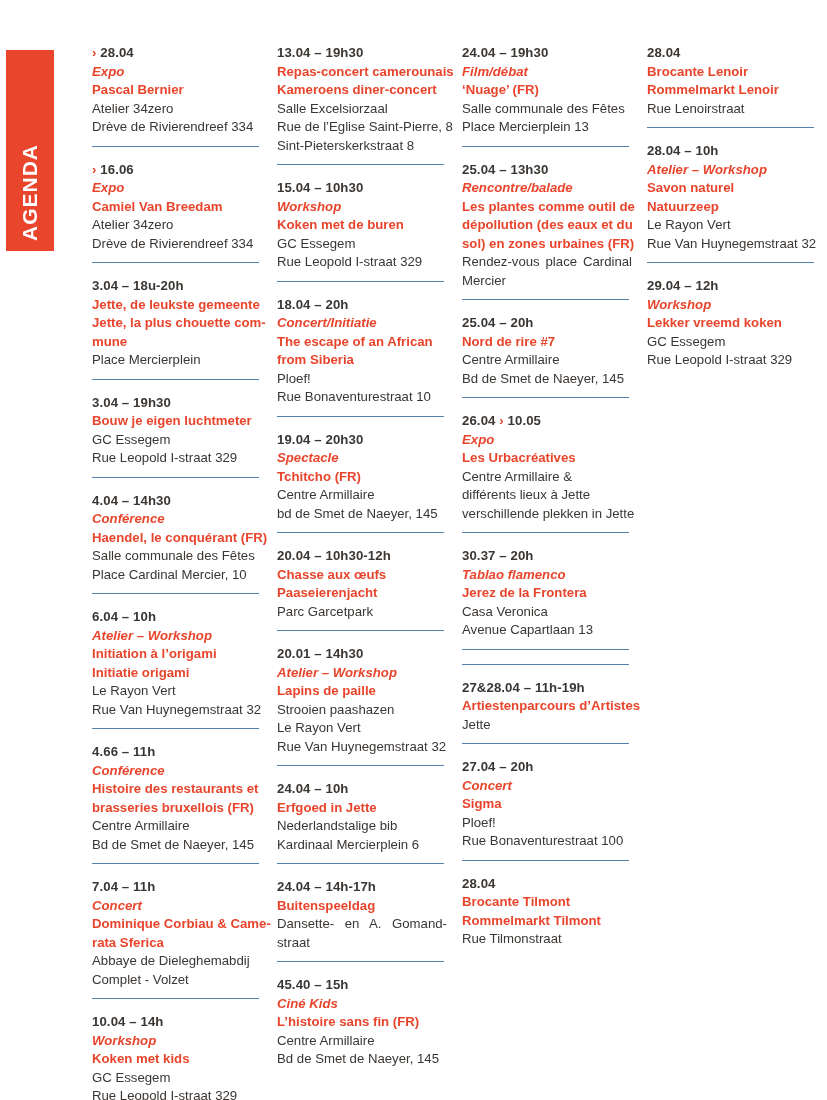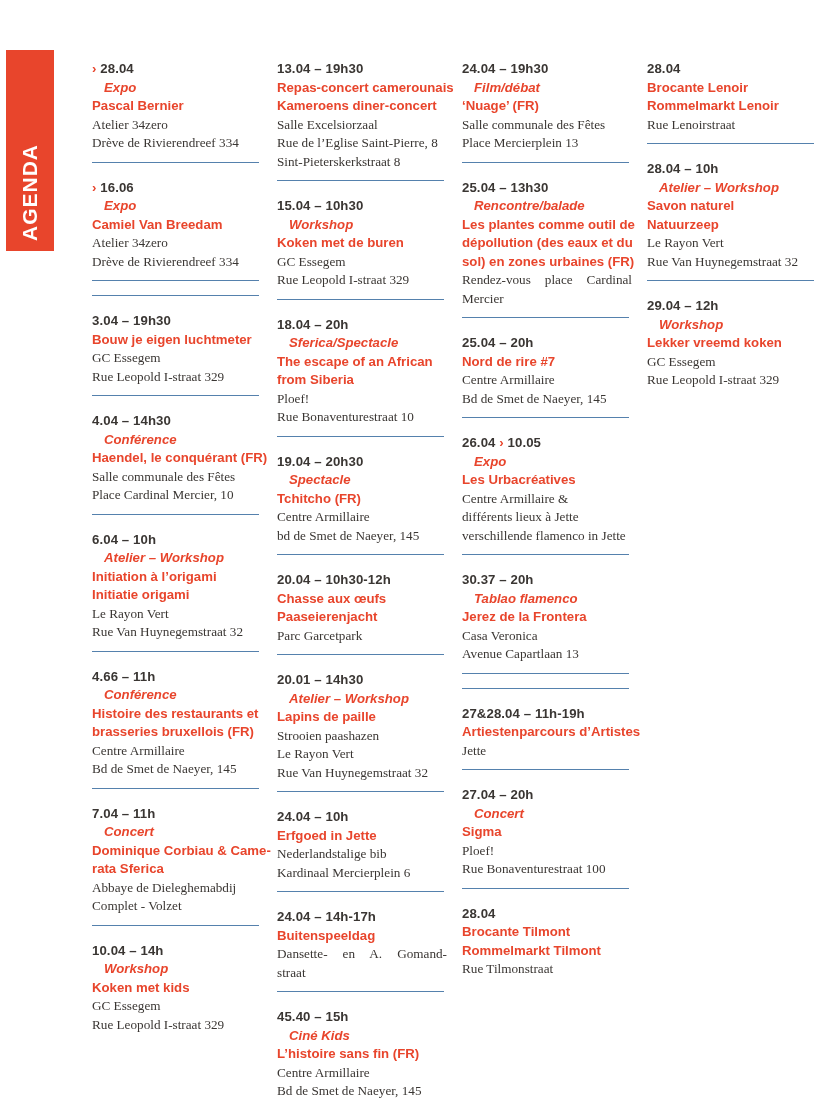--- a/index.html
+++ b/index.html
@@ -26,25 +26,25 @@
 
   .columns{
     position:absolute;left:92px;top:44px;width:727px;
     display:grid;grid-template-columns:repeat(4,170px);column-gap:15px;
     align-items:start;
   }
   .col{min-width:0;}
 
   .entry{font-size:13.2px;line-height:18.5px;color:var(--dark);}
   .entry > div{white-space:nowrap;}
-  .date{font-weight:bold;color:var(--dark);letter-spacing:0.1px;margin-top:16px;}
+  .date{font-weight:bold;color:var(--dark);letter-spacing:0.1px;}
   .date .arrow{color:var(--red);font-weight:bold;}
-  .category{color:var(--red);font-weight:bold;font-style:italic;margin-left:12px;}
+  .category{color:var(--red);font-weight:bold;font-style:italic;}
   .title-line{color:var(--red);font-weight:bold;}
-  .detail-line{color:var(--dark);font-family:Liberation Serif, serif;}
+  .detail-line{color:var(--dark);}
   .entry > div.justify{white-space:normal;text-align:justify;text-align-last:justify;}
 
   .divider{
     border:none;border-top:1px solid var(--divider);
     height:0;width:167px;margin:9px 0 14px 0;
   }
 </style>
 </head>
 <body>
 
@@ -63,20 +63,27 @@
         </div>
         <div class="divider"></div>
         <div class="entry">
           <div class="date"><span class="arrow">›</span> 16.06</div>
           <div class="category">Expo</div>
           <div class="title-line">Camiel Van Breedam</div>
           <div class="detail-line">Atelier 34zero</div>
           <div class="detail-line">Drève de Rivierendreef 334</div>
         </div>
         <div class="divider"></div>
+        <div class="entry">
+          <div class="date">3.04 – 18u-20h</div>
+          <div class="title-line">Jette, de leukste gemeente</div>
+          <div class="title-line">Jette, la plus chouette com-</div>
+          <div class="title-line">mune</div>
+          <div class="detail-line">Place Mercierplein</div>
+        </div>
         <div class="divider"></div>
         <div class="entry">
           <div class="date">3.04 – 19h30</div>
           <div class="title-line">Bouw je eigen luchtmeter</div>
           <div class="detail-line">GC Essegem</div>
           <div class="detail-line">Rue Leopold I-straat 329</div>
         </div>
         <div class="divider"></div>
         <div class="entry">
           <div class="date">4.04 – 14h30</div>
@@ -134,21 +141,21 @@
         <div class="entry">
           <div class="date">15.04 – 10h30</div>
           <div class="category">Workshop</div>
           <div class="title-line">Koken met de buren</div>
           <div class="detail-line">GC Essegem</div>
           <div class="detail-line">Rue Leopold I-straat 329</div>
         </div>
         <div class="divider"></div>
         <div class="entry">
           <div class="date">18.04 – 20h</div>
-          <div class="category">Sferica/Spectacle</div>
+          <div class="category">Concert/Initiatie</div>
           <div class="title-line">The escape of an African</div>
           <div class="title-line">from Siberia</div>
           <div class="detail-line">Ploef!</div>
           <div class="detail-line">Rue Bonaventurestraat 10</div>
         </div>
         <div class="divider"></div>
         <div class="entry">
           <div class="date">19.04 – 20h30</div>
           <div class="category">Spectacle</div>
           <div class="title-line">Tchitcho (FR)</div>
@@ -219,21 +226,21 @@
           <div class="detail-line">Centre Armillaire</div>
           <div class="detail-line">Bd de Smet de Naeyer, 145</div>
         </div>
         <div class="divider"></div>
         <div class="entry">
           <div class="date">26.04 <span class="arrow">›</span> 10.05</div>
           <div class="category">Expo</div>
           <div class="title-line">Les Urbacréatives</div>
           <div class="detail-line">Centre Armillaire &amp;</div>
           <div class="detail-line">différents lieux à Jette</div>
-          <div class="detail-line">verschillende flamenco in Jette</div>
+          <div class="detail-line">verschillende plekken in Jette</div>
         </div>
         <div class="divider"></div>
         <div class="entry">
           <div class="date">30.37 – 20h</div>
           <div class="category">Tablao flamenco</div>
           <div class="title-line">Jerez de la Frontera</div>
           <div class="detail-line">Casa Veronica</div>
           <div class="detail-line">Avenue Capartlaan 13</div>
         </div>
         <div class="divider"></div>

